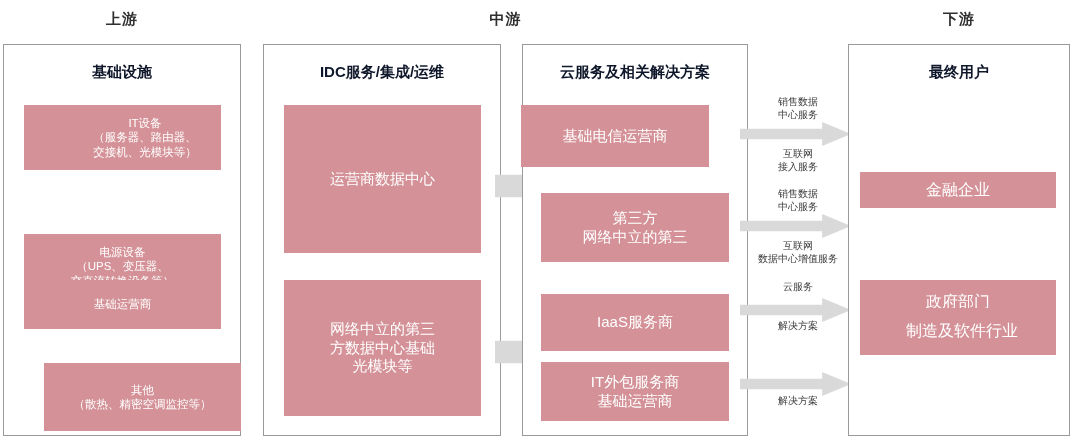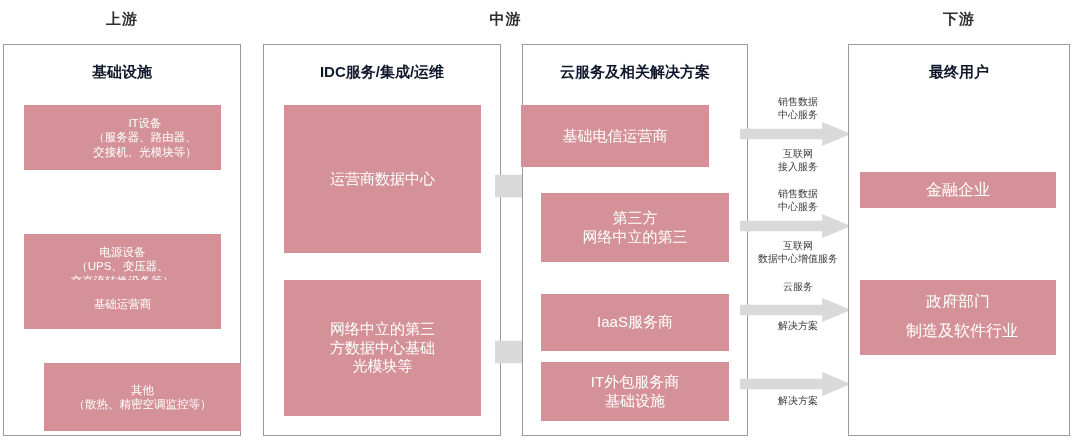--- a/index.html
+++ b/index.html
@@ -126,21 +126,21 @@
   <div class="arrow thick" style="left:495px; top:332px; width:51px; height:40px;"></div>
 
   <div class="panel" style="left:522px; top:44px; width:226px; height:392px;">
     <div class="panel-title">云服务及相关解决方案</div>
   </div>
   <div class="pbox md" style="left:521px; top:105px; width:188px; height:62px;">基础电信运营商</div>
   <div class="pbox md" style="left:541px; top:193px; width:188px; height:69px;">第三方
 网络中立的第三</div>
   <div class="pbox md" style="left:541px; top:281px; width:188px; height:57px;margin-top:13px;">IaaS服务商</div>
   <div class="pbox md" style="left:541px; top:362px; width:188px; height:59px;">IT外包服务商
-基础设施</div>
+基础运营商</div>
 
   <div class="arrow thin" style="left:740px; top:122px; width:111px; height:24px;"></div>
   <div class="arrow thin" style="left:740px; top:214px; width:111px; height:24px;"></div>
   <div class="arrow thin" style="left:740px; top:298px; width:111px; height:24px;"></div>
   <div class="arrow thin" style="left:740px; top:372px; width:111px; height:24px;"></div>
 
   <div class="flow-label" style="left:746px; top:96px;">销售数据
 中心服务</div>
   <div class="flow-label" style="left:746px; top:148px;">互联网
 接入服务</div>

